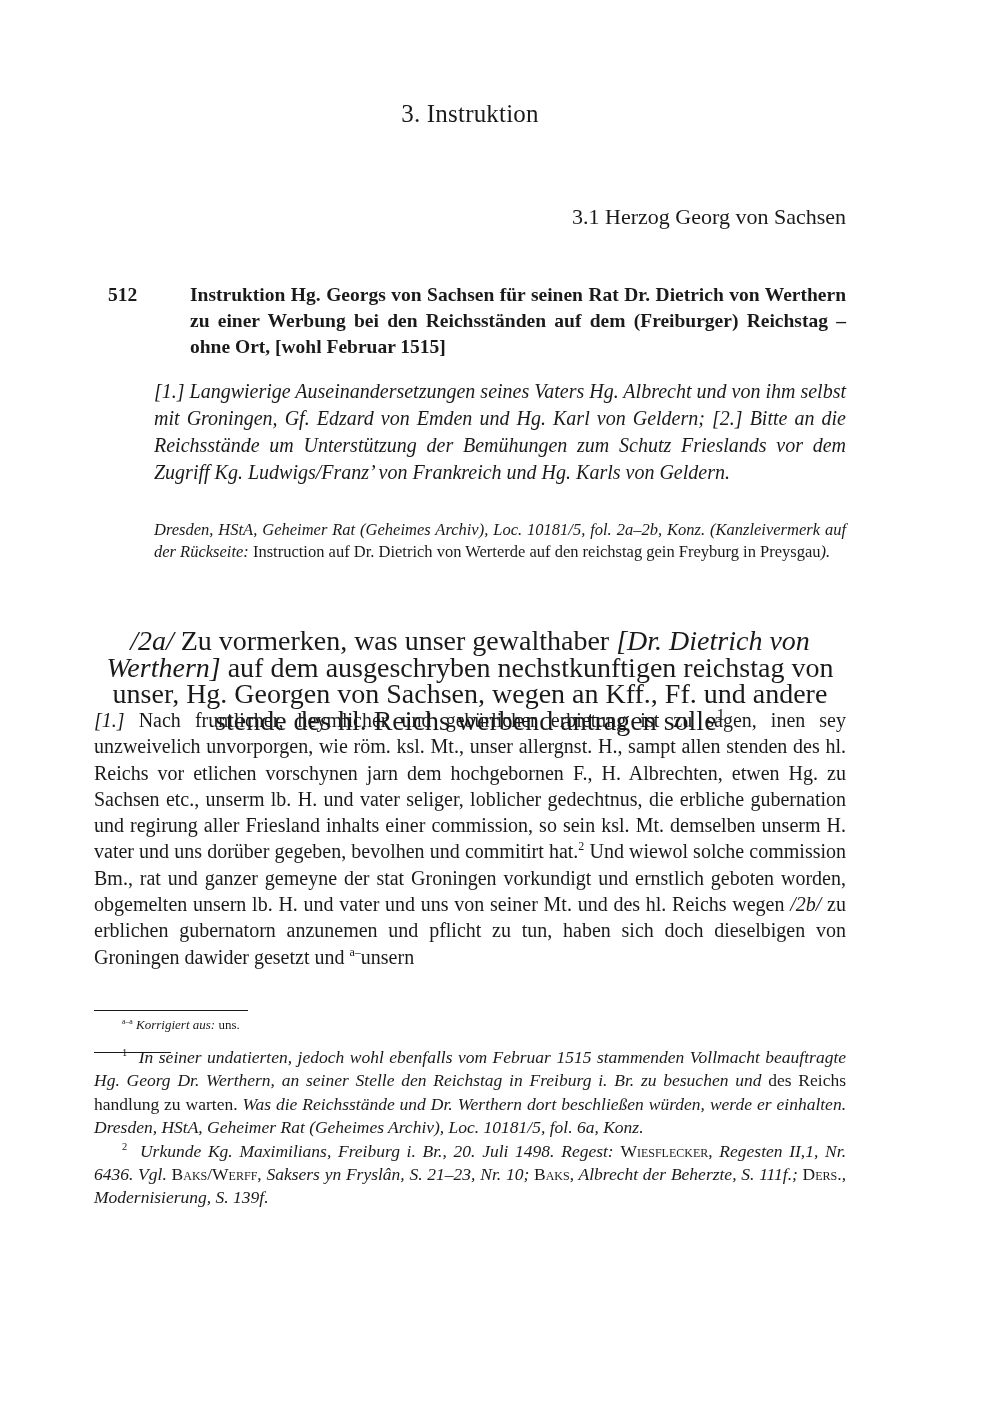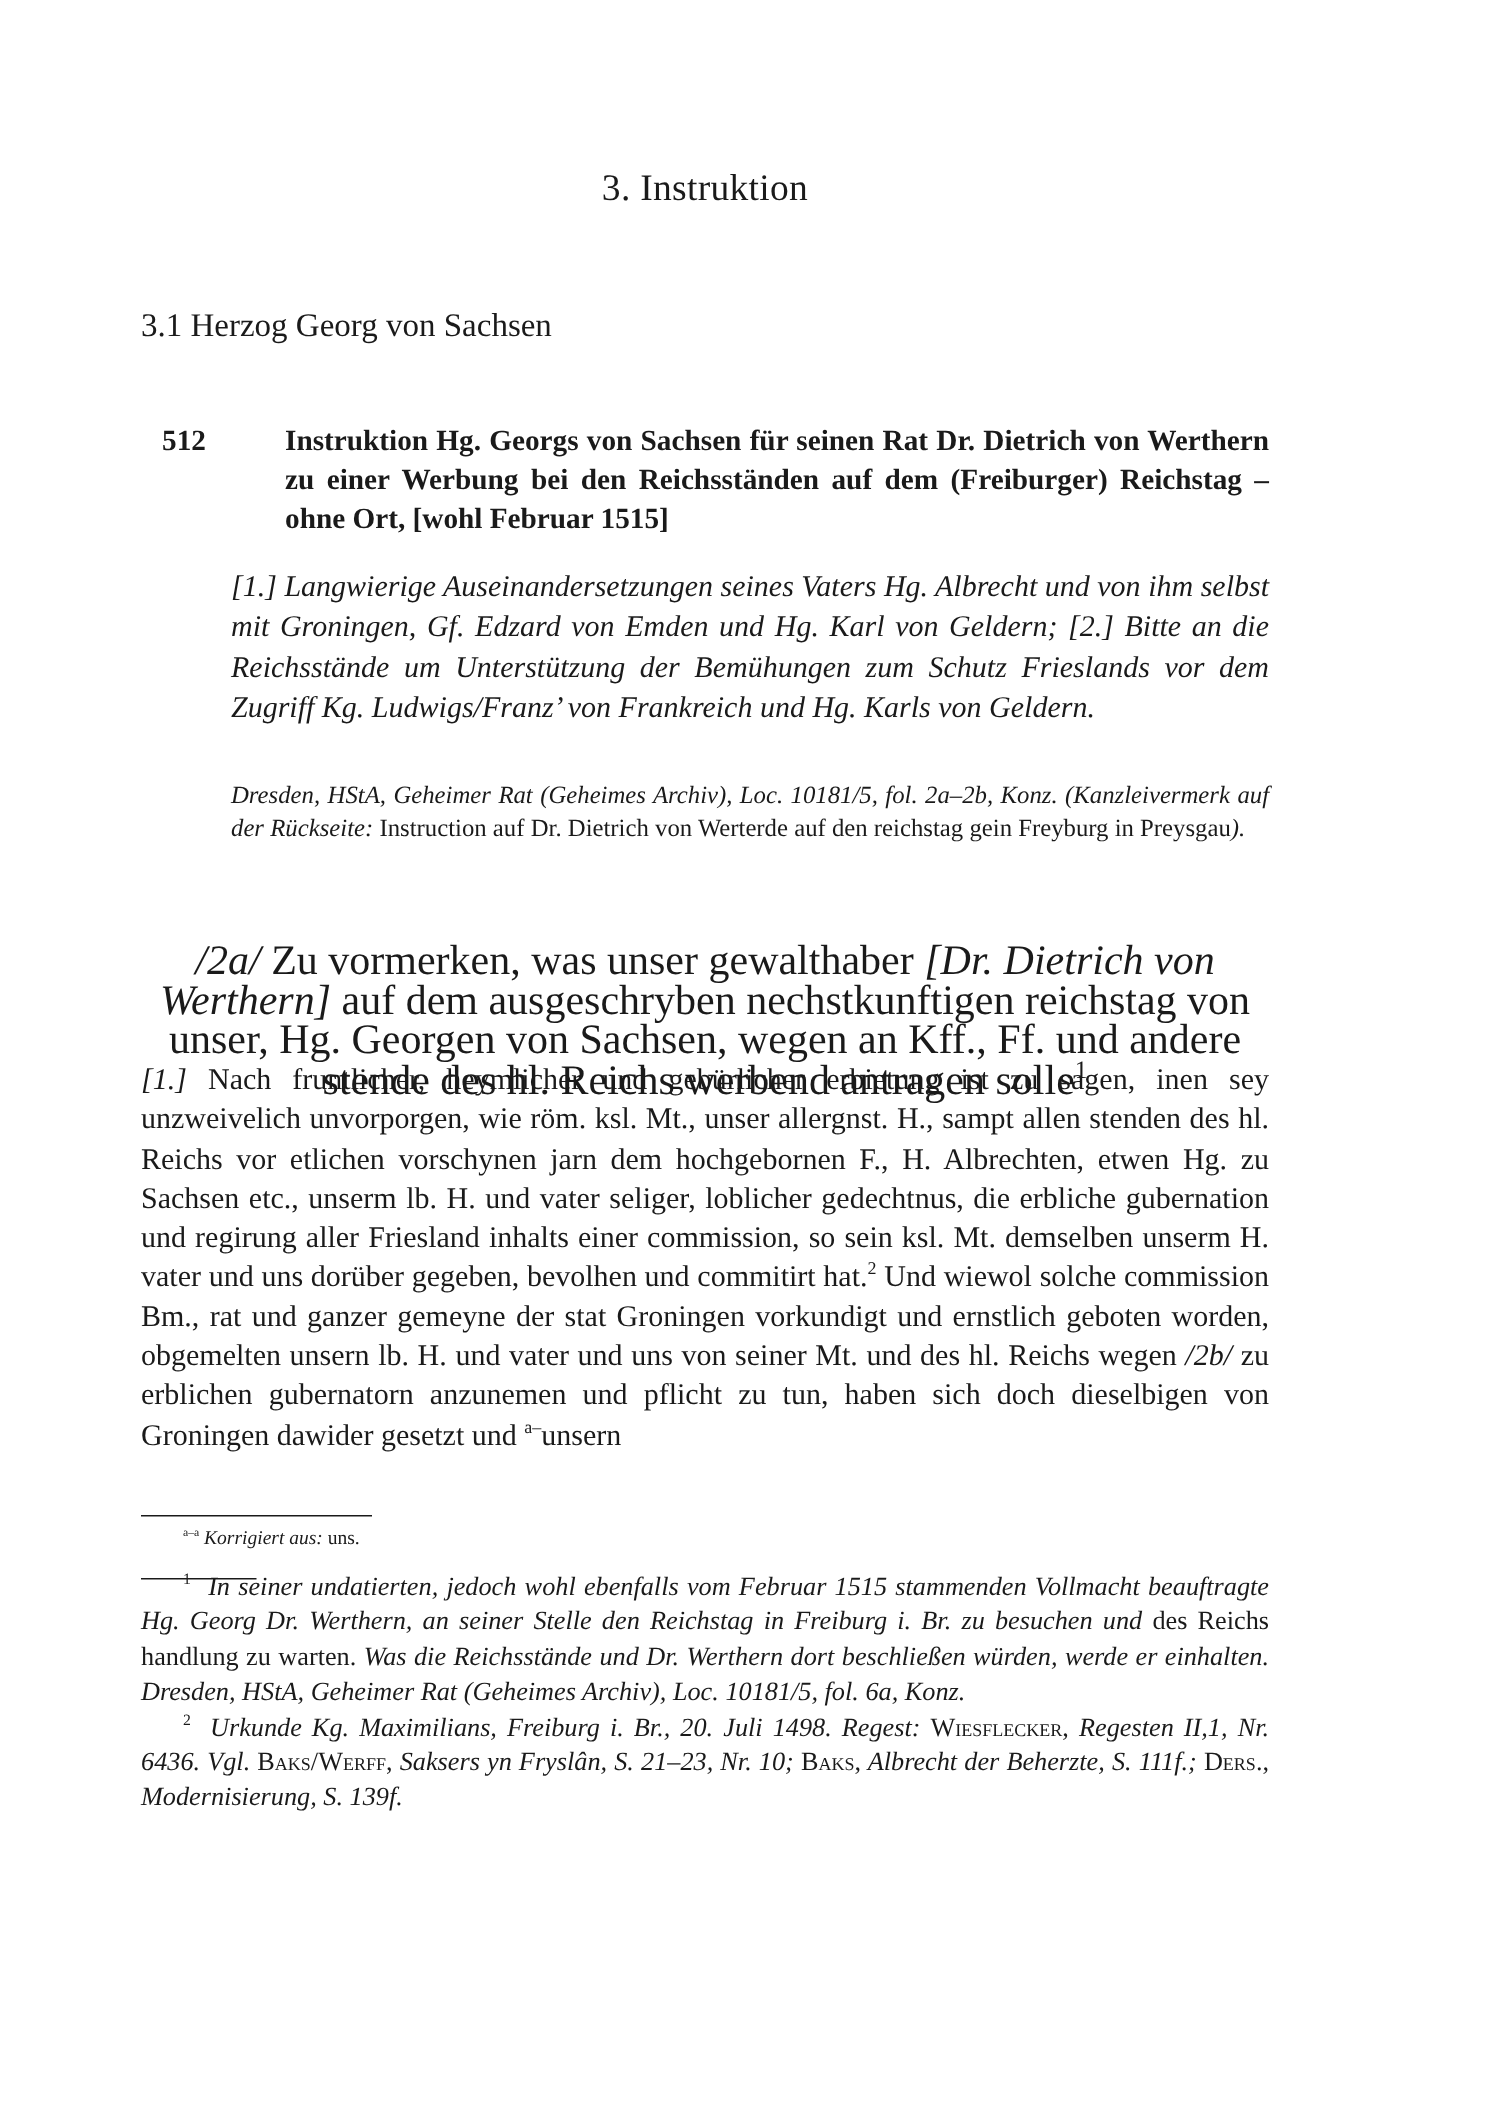--- a/index.html
+++ b/index.html
@@ -1,21 +1,21 @@
 <!DOCTYPE html>
 <html><head>
 <meta charset="utf-8">
 <style>
   html, body { margin: 0; padding: 0; background: #ffffff; }
   body { width: 1004px; height: 1418px; position: relative; overflow: hidden;
          font-family: "Liberation Serif", "DejaVu Serif", serif; color: #1a1a1a; }
   .page { position: absolute; left: 94px; top: 0; width: 752px; }
-  .chapter-title { position: absolute; top: 112px; left: 0; width: 752px; text-align: center;
+  .chapter-title { position: absolute; top: 100px; left: 0; width: 752px; text-align: center;
                    font-size: 25px; letter-spacing: 0.2px; }
-  .section-title { position: absolute; top: 204px; left: 0; width: 752px; text-align: left;
+  .section-title { position: absolute; top: 204px; left: 0; width: 752px; text-align: right;
                    font-size: 22px; }
   .doc-head { position: absolute; top: 282px; left: 0; width: 752px; font-weight: bold;
               font-size: 19.5px; line-height: 26px; }
   .doc-num { position: absolute; left: 0; top: 0; margin-left: 14px; }
   .doc-title { margin-left: 96px; text-align: justify; }
   .regest { position: absolute; top: 378px; left: 60px; width: 692px; font-style: italic;
             font-size: 20px; line-height: 27px; text-align: justify; }
   .source { position: absolute; top: 519px; left: 60px; width: 692px; font-size: 16.5px;
             line-height: 21.5px; text-align: justify; }
   .source .it { font-style: italic; }

